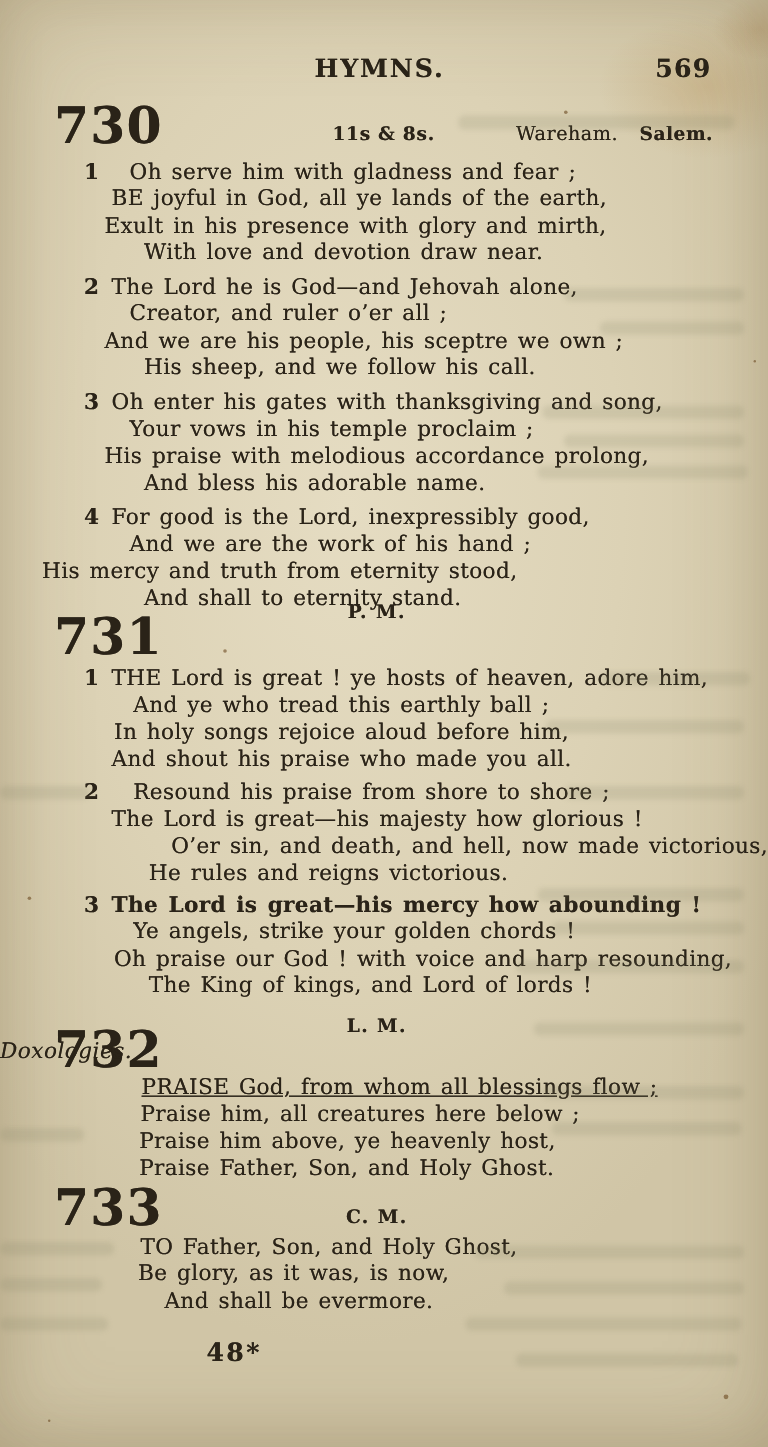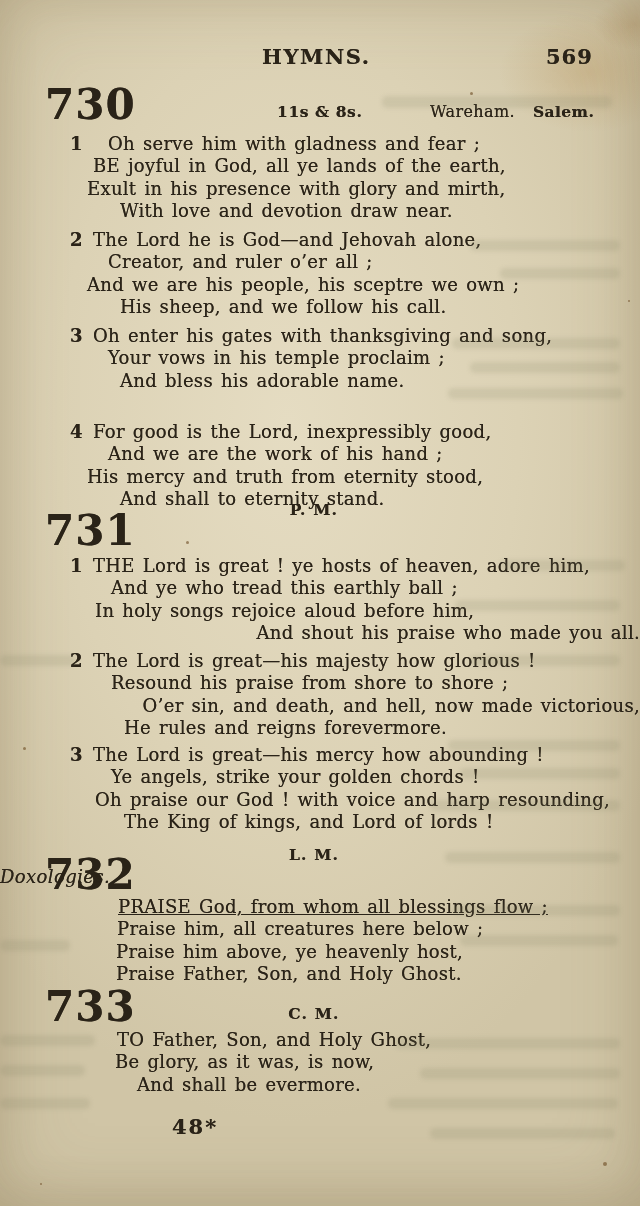--- a/index.html
+++ b/index.html
@@ -74,48 +74,49 @@
         <span class="verse-number ink" style="left: 70px;">2</span>
         <div class="verse-line ink" style="margin-left: 93px;">The Lord he is God—and Jehovah alone,</div>
         <div class="verse-line ink" style="margin-left: 108px;">Creator, and ruler o’er all ;</div>
         <div class="verse-line ink" style="margin-left: 87px;">And we are his people, his sceptre we own ;</div>
         <div class="verse-line ink" style="margin-left: 120px;">His sheep, and we follow his call.</div>
       </div>
       <div class="verse ink" style="top: 325px;">
         <span class="verse-number ink" style="left: 70px;">3</span>
         <div class="verse-line ink" style="margin-left: 93px;">Oh enter his gates with thanksgiving and song,</div>
         <div class="verse-line ink" style="margin-left: 108px;">Your vows in his temple proclaim ;</div>
+        <div class="verse-line ink" style="margin-left: 87px;">His praise with melodious accordance prolong,</div>
         <div class="verse-line ink" style="margin-left: 120px;">And bless his adorable name.</div>
       </div>
       <div class="verse ink" style="top: 421px;">
         <span class="verse-number ink" style="left: 70px;">4</span>
         <div class="verse-line ink" style="margin-left: 93px;">For good is the Lord, inexpressibly good,</div>
         <div class="verse-line ink" style="margin-left: 108px;">And we are the work of his hand ;</div>
-        <div class="verse-line ink" style="margin-left: 87px;">His mercy and truth from eternity stood,</div>
+        <div class="verse-line ink" style="margin-left: 35px;">His mercy and truth from eternity stood,</div>
         <div class="verse-line ink" style="margin-left: 120px;">And shall to eternity stand.</div>
       </div>
       <div class="hymn-number ink" style="top: 510px;">731</div>
       <div class="meter-center ink" style="top: 500px;">P. M.</div>
       <div class="verse ink" style="top: 555px;">
         <span class="verse-number ink" style="left: 70px;">1</span>
         <div class="verse-line ink" style="margin-left: 93px;">THE Lord is great ! ye hosts of heaven, adore him,</div>
         <div class="verse-line ink" style="margin-left: 111px;">And ye who tread this earthly ball ;</div>
         <div class="verse-line ink" style="margin-left: 95px;">In holy songs rejoice aloud before him,</div>
-        <div class="verse-line ink" style="margin-left: 52px; text-align: right;">And shout his praise who made you all.</div>
+        <div class="verse-line ink" style="margin-left: 93px;">And shout his praise who made you all.</div>
       </div>
       <div class="verse ink" style="top: 650px;">
         <span class="verse-number ink" style="left: 70px;">2</span>
+        <div class="verse-line ink" style="margin-left: 111px;">Resound his praise from shore to shore ;</div>
         <div class="verse-line ink" style="margin-left: 93px;">The Lord is great—his majesty how glorious !</div>
-        <div class="verse-line ink" style="margin-left: 111px;">Resound his praise from shore to shore ;</div>
         <div class="verse-line ink" style="margin-left: 95px; text-align: right;">O’er sin, and death, and hell, now made victorious,</div>
-        <div class="verse-line ink" style="margin-left: 124px;">He rules and reigns forevermore.</div>
+        <div class="verse-line ink" style="margin-left: 124px;">He rules and reigns victorious.</div>
       </div>
       <div class="verse ink" style="top: 744px;">
         <span class="verse-number ink" style="left: 70px;">3</span>
-        <div class="verse-line ink" style="margin-left: 93px;">The Lord is great—his mercy how abounding !</div>
+        <div class="verse-line ink" style="margin-left: 93px; font-weight: bold;">The Lord is great—his mercy how abounding !</div>
         <div class="verse-line ink" style="margin-left: 111px;">Ye angels, strike your golden chords !</div>
         <div class="verse-line ink" style="margin-left: 95px;">Oh praise our God ! with voice and harp resounding,</div>
         <div class="verse-line ink" style="margin-left: 124px;">The King of kings, and Lord of lords !</div>
       </div>
       <div class="hymn-number ink" style="top: 854px;">732</div>
       <div class="meter-center ink" style="top: 845px;">L. M.</div>
       <div class="hymn-subtitle ink" style="top: 866px;">Doxologies.</div>
       <div class="verse ink" style="top: 896px;">
         <div class="verse-line ink" style="margin-left: 118px; text-decoration: underline;">PRAISE God, from whom all blessings flow ;</div>
         <div class="verse-line ink" style="margin-left: 117px;">Praise him, all creatures here below ;</div>

